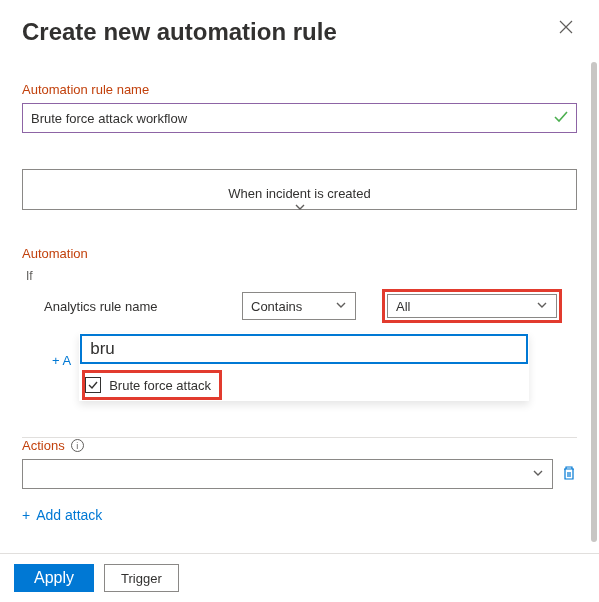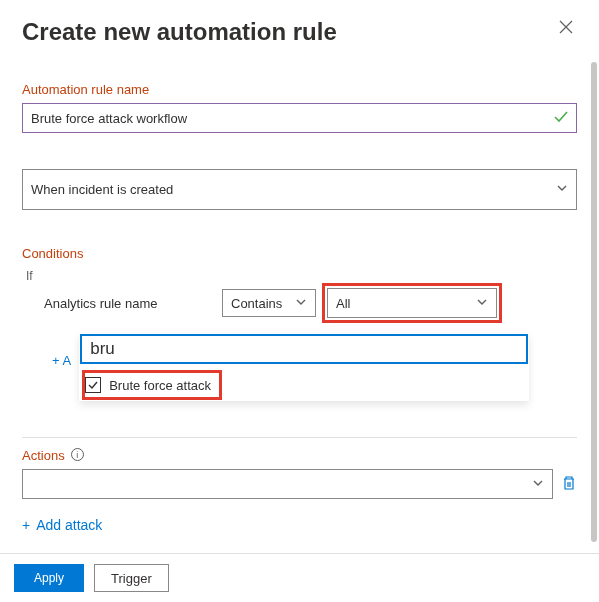--- a/index.html
+++ b/index.html
@@ -5,47 +5,47 @@
     * { box-sizing: border-box; margin: 0; padding: 0; }
     body { font-family: "Segoe UI", Arial, sans-serif; font-size: 13px; color: #323130; width: 599px; height: 602px; position: relative; background: #fff; }
     .panel { padding: 18px 22px 0 22px; height: 560px; overflow: hidden; position: relative; }
     .title-row { display: flex; justify-content: space-between; align-items: flex-start; }
     .title { font-size: 24px; font-weight: 600; color: #323130; }
     .close-x { font-size: 16px; color: #605e5c; cursor: pointer; padding: 2px 4px; }
     .section-label { font-size: 13px; color: #c2410c; margin-bottom: 6px; }
     .input-wrap { position: relative; }
     .rule-input { width: 100%; height: 30px; border: 1px solid #8d64a5; padding: 0 30px 0 8px; font-size: 13px; color: #323130; outline: none; }
     .check-ic { position: absolute; right: 8px; top: 6px; color: #4caf50; }
-    .select { width: 100%; height: 41px; border: 1px solid #8a8886; background: #fff; padding: 16px 8px; display: flex; align-items: center; justify-content: space-between; cursor: pointer; }
+    .select { width: 100%; height: 41px; border: 1px solid #8a8886; background: #fff; padding: 16px 8px; display: flex; align-items: center; justify-content: space-between; cursor: pointer; flex-direction: column; }
     .select .chev { color: #605e5c; }
     .gap-l { margin-top: 36px; }
-    .cond-if { font-size: 12px; color: #605e5c; margin-top: 8px; padding-left: 4px; }
+    .cond-if { font-size: 12px; color: #605e5c; margin-top: 8px; margin-bottom: 6px; padding-left: 4px; }
     .cond-block { position: relative; padding-left: 0; }
-    .cond-row1 { display: flex; align-items: center; }
+    .cond-row1 { display: flex; align-items: center; gap: 20px; }
     .cond-label { width: 200px; padding-left: 22px; font-size: 13px; color: #323130; }
-    .sel-contains { width: 94px; height: 28px; border: 1px solid #8a8886; display: flex; align-items: center; justify-content: space-between; padding: 0 8px; font-size: 13px; margin-right: 6px; }
+    .sel-contains { width: 114px; height: 28px; border: 1px solid #8a8886; display: flex; align-items: center; justify-content: space-between; padding: 0 8px; font-size: 13px; margin-right: 6px; }
     .sel-all-wrap { border: 3px solid #e23b2e; padding: 2px; }
-    .sel-all { width: 170px; height: 24px; border: 1px solid #8a8886; display: flex; align-items: center; justify-content: space-between; padding: 14px 8px; font-size: 13px; }
+    .sel-all { width: 170px; height: 24px; border: 1px solid #8a8886; display: flex; align-items: center; justify-content: space-between; padding: 8px 8px; font-size: 13px; }
     .filter-row { margin-top: 10px; display: flex; align-items: flex-start; }
     .add-link-small { color: #0078d4; font-size: 13px; cursor: pointer; padding-left: 30px; padding-top: 20px; white-space: nowrap; }
     .dropdown-box { margin-left: 8px; width: 450px; border: 1px solid #fff; box-shadow: 0 4px 8px rgba(0,0,0,0.1); background: #fff; }
     .filter-input { width: 100%; height: 30px; border: 2px solid #0078d4; padding: 0 8px; font-size: 17px; outline: none; color: #323130; }
     .option-wrap { border: 3px solid #e23b2e; display: inline-flex; align-items: center; padding: 4px 8px 4px 0; margin-top: 6px; margin-left: 2px; }
     .chk { width: 16px; height: 16px; border: 1px solid #323130; display: inline-flex; align-items: center; justify-content: center; margin-right: 8px; }
     .chk svg { width: 12px; height: 12px; }
     .opt-label { font-size: 13px; color: #323130; }
     .hr { border: none; border-top: 1px solid #e1dfdd; margin-top: 36px; }
-    .actions-head { display: flex; align-items: flex-start; gap: 6px; margin-top: 10px; }
+    .actions-head { display: flex; align-items: center; gap: 6px; margin-top: 0; }
     .info-ic { width: 13px; height: 13px; border: 1px solid #605e5c; border-radius: 50%; display: inline-flex; align-items: center; justify-content: center; font-size: 9px; color: #605e5c; }
     .action-row { display: flex; align-items: center; gap: 8px; margin-top: 6px; }
     .action-select { flex: 1; height: 30px; border: 1px solid #8a8886; display: flex; align-items: center; justify-content: flex-end; padding: 0 8px; }
     .trash { color: #0078d4; cursor: pointer; }
     .add-action { color: #0078d4; font-size: 14px; margin-top: 18px; cursor: pointer; display: inline-flex; align-items: center; gap: 6px; }
     .footer { position: absolute; bottom: 0; left: 0; right: 0; border-top: 1px solid #e1dfdd; padding: 10px 14px; display: flex; gap: 10px; background: #fff; }
-    .btn-apply { background: #0078d4; color: #fff; border: none; height: 28px; padding: 0 20px; font-size: 12px; cursor: pointer; }
+    .btn-apply { background: #0078d4; color: #fff; border: none; height: 28px; padding: 0 20px; font-size: 16px; cursor: pointer; }
     .btn-cancel { background: #fff; color: #323130; border: 1px solid #8a8886; height: 28px; padding: 0 16px; font-size: 13px; cursor: pointer; }
     .scrollbar { position: absolute; right: 2px; top: 62px; width: 6px; height: 480px; background: #c8c6c4; border-radius: 3px; }
     .chev-svg { width: 12px; height: 12px; }
   </style>
 </head>
 <body>
 
 <div class="panel">
   <div class="title-row">
     <div class="title">Create new automation rule</div>
@@ -71,21 +71,21 @@
   <div class="select">
     <span>When incident is created</span>
     <span class="chev">
       <svg class="chev-svg" viewBox="0 0 12 12">
           <path d="M2 4 L6 8 L10 4" stroke="#605e5c" stroke-width="1.4" fill="none"></path>
         </svg>
     </span>
   </div>
 
   <div class="gap-l"></div>
-  <div class="section-label">Conditions</div>
+  <div class="section-label">Automation</div>
   <div class="cond-if">If</div>
 
   <div class="cond-block">
     <div class="cond-row1">
       <div class="cond-label">Analytics rule name</div>
       <div class="sel-contains">
         <span>Contains</span>
         <span>
           <svg class="chev-svg" viewBox="0 0 12 12">
               <path d="M2 4 L6 8 L10 4" stroke="#605e5c" stroke-width="1.4" fill="none"></path>

